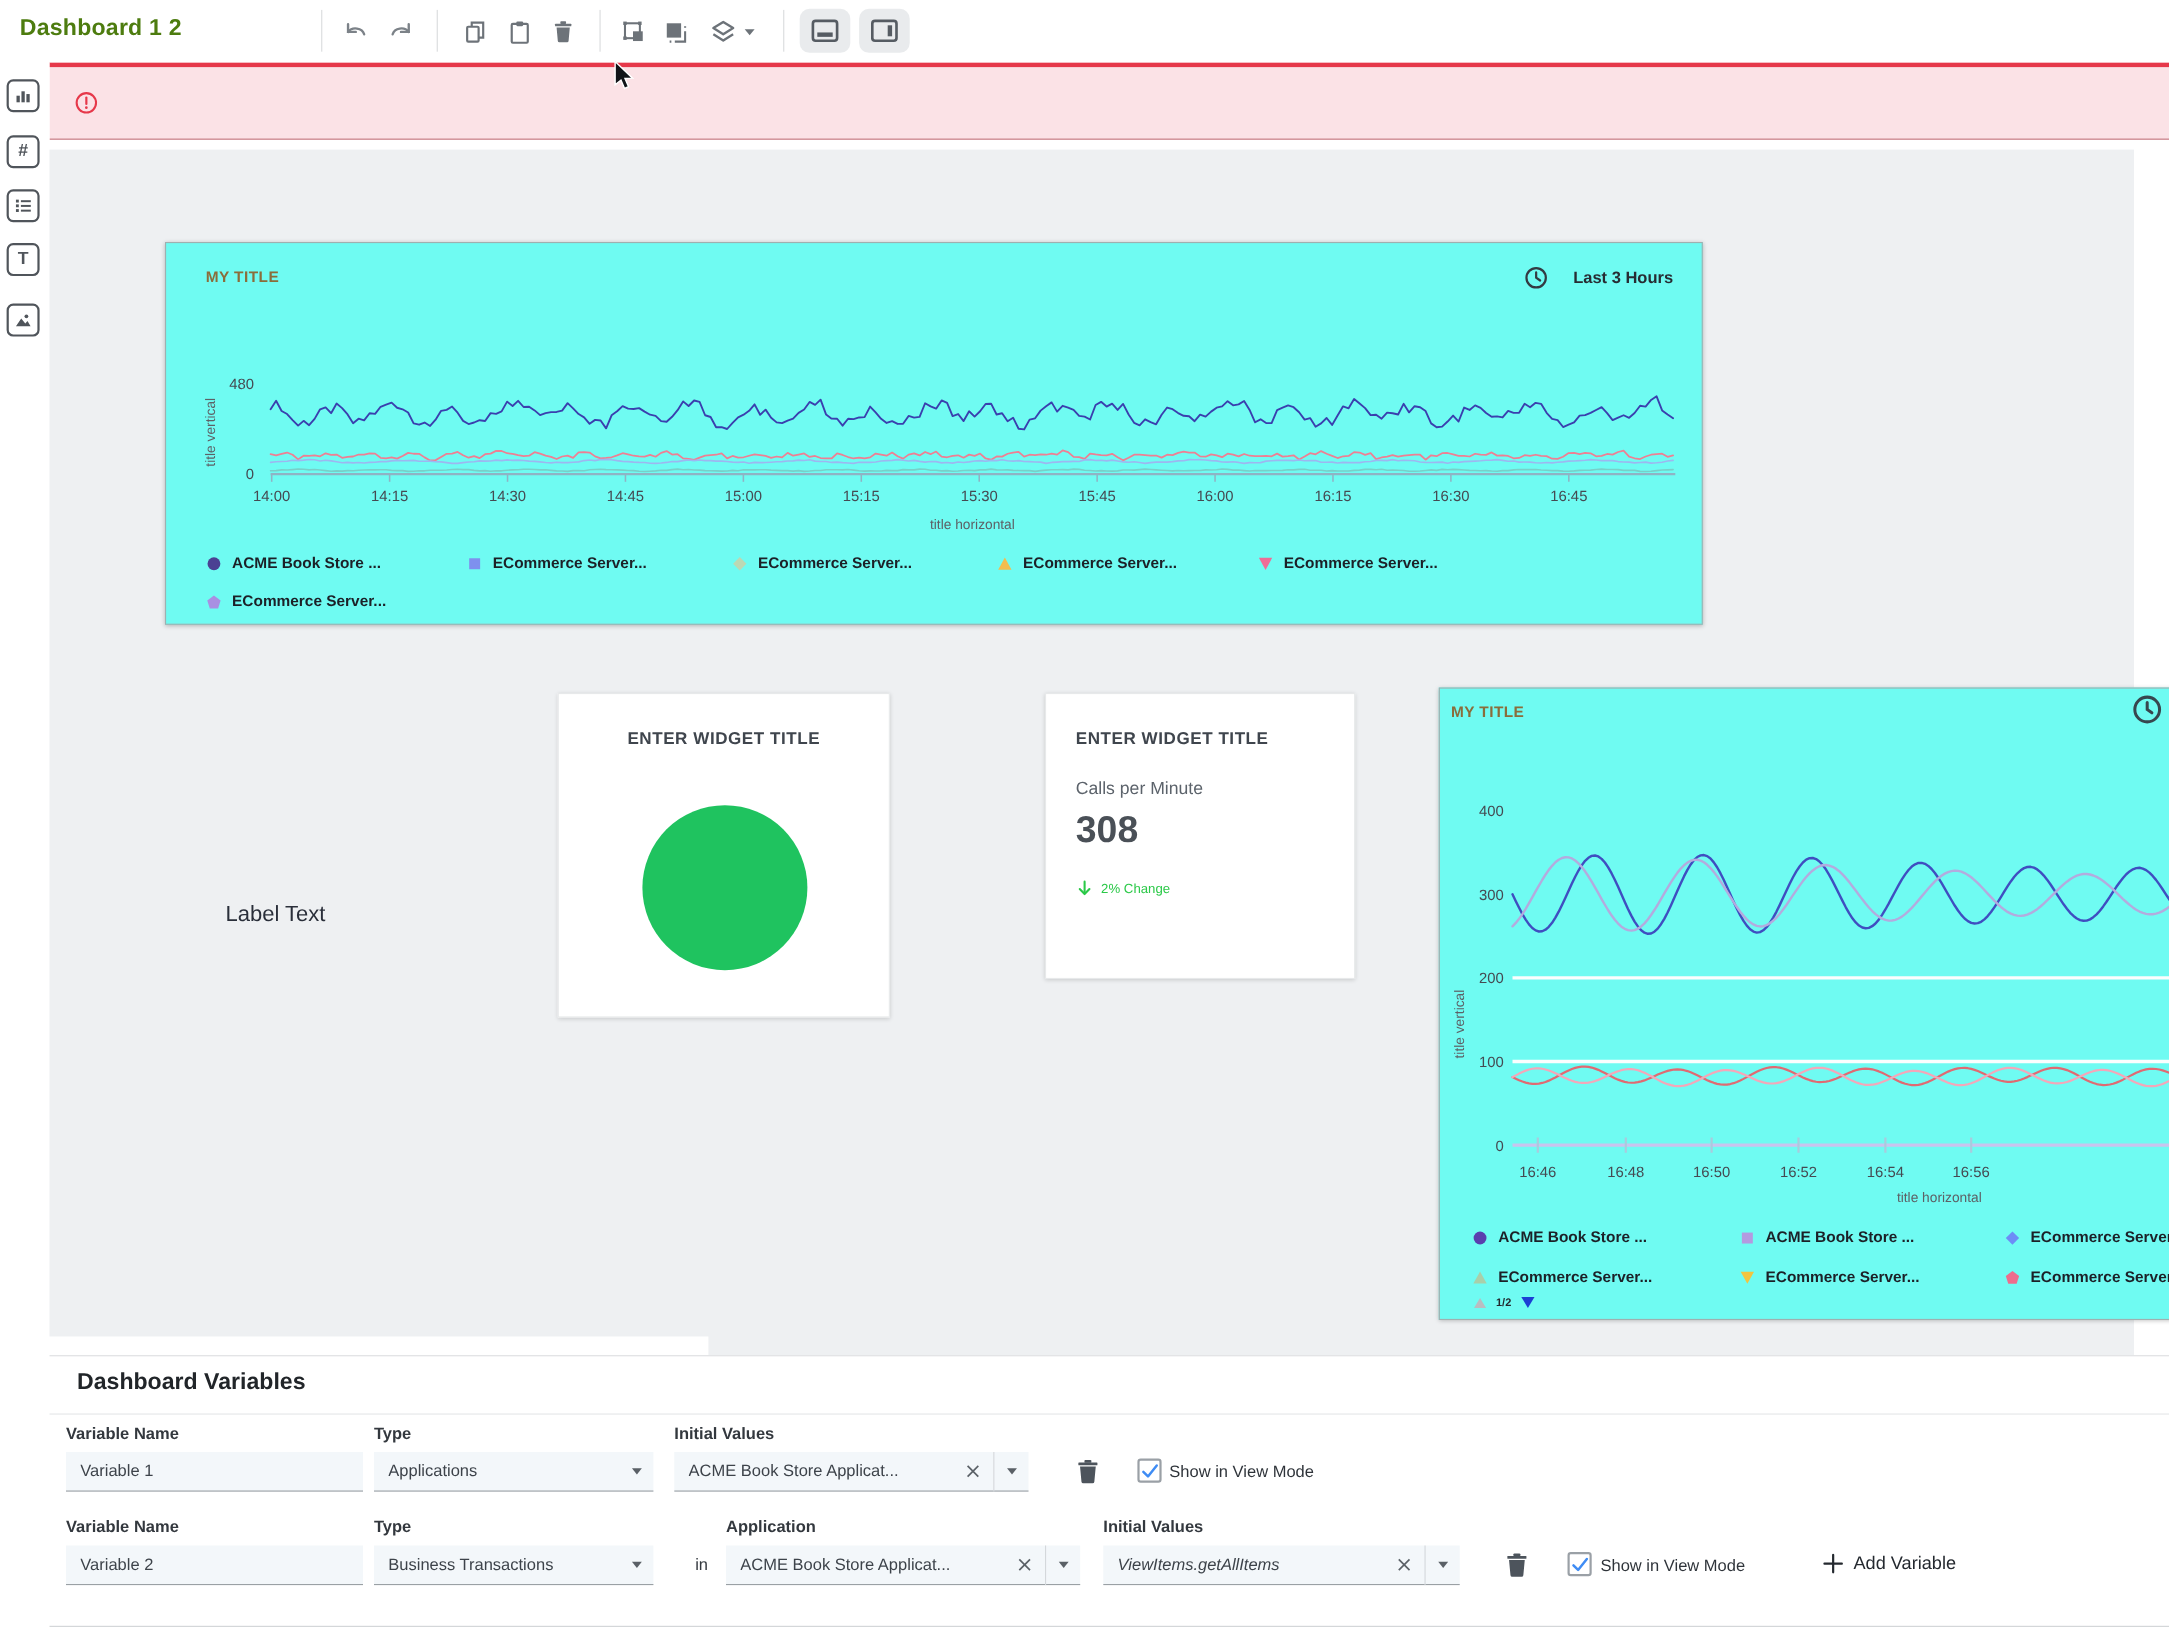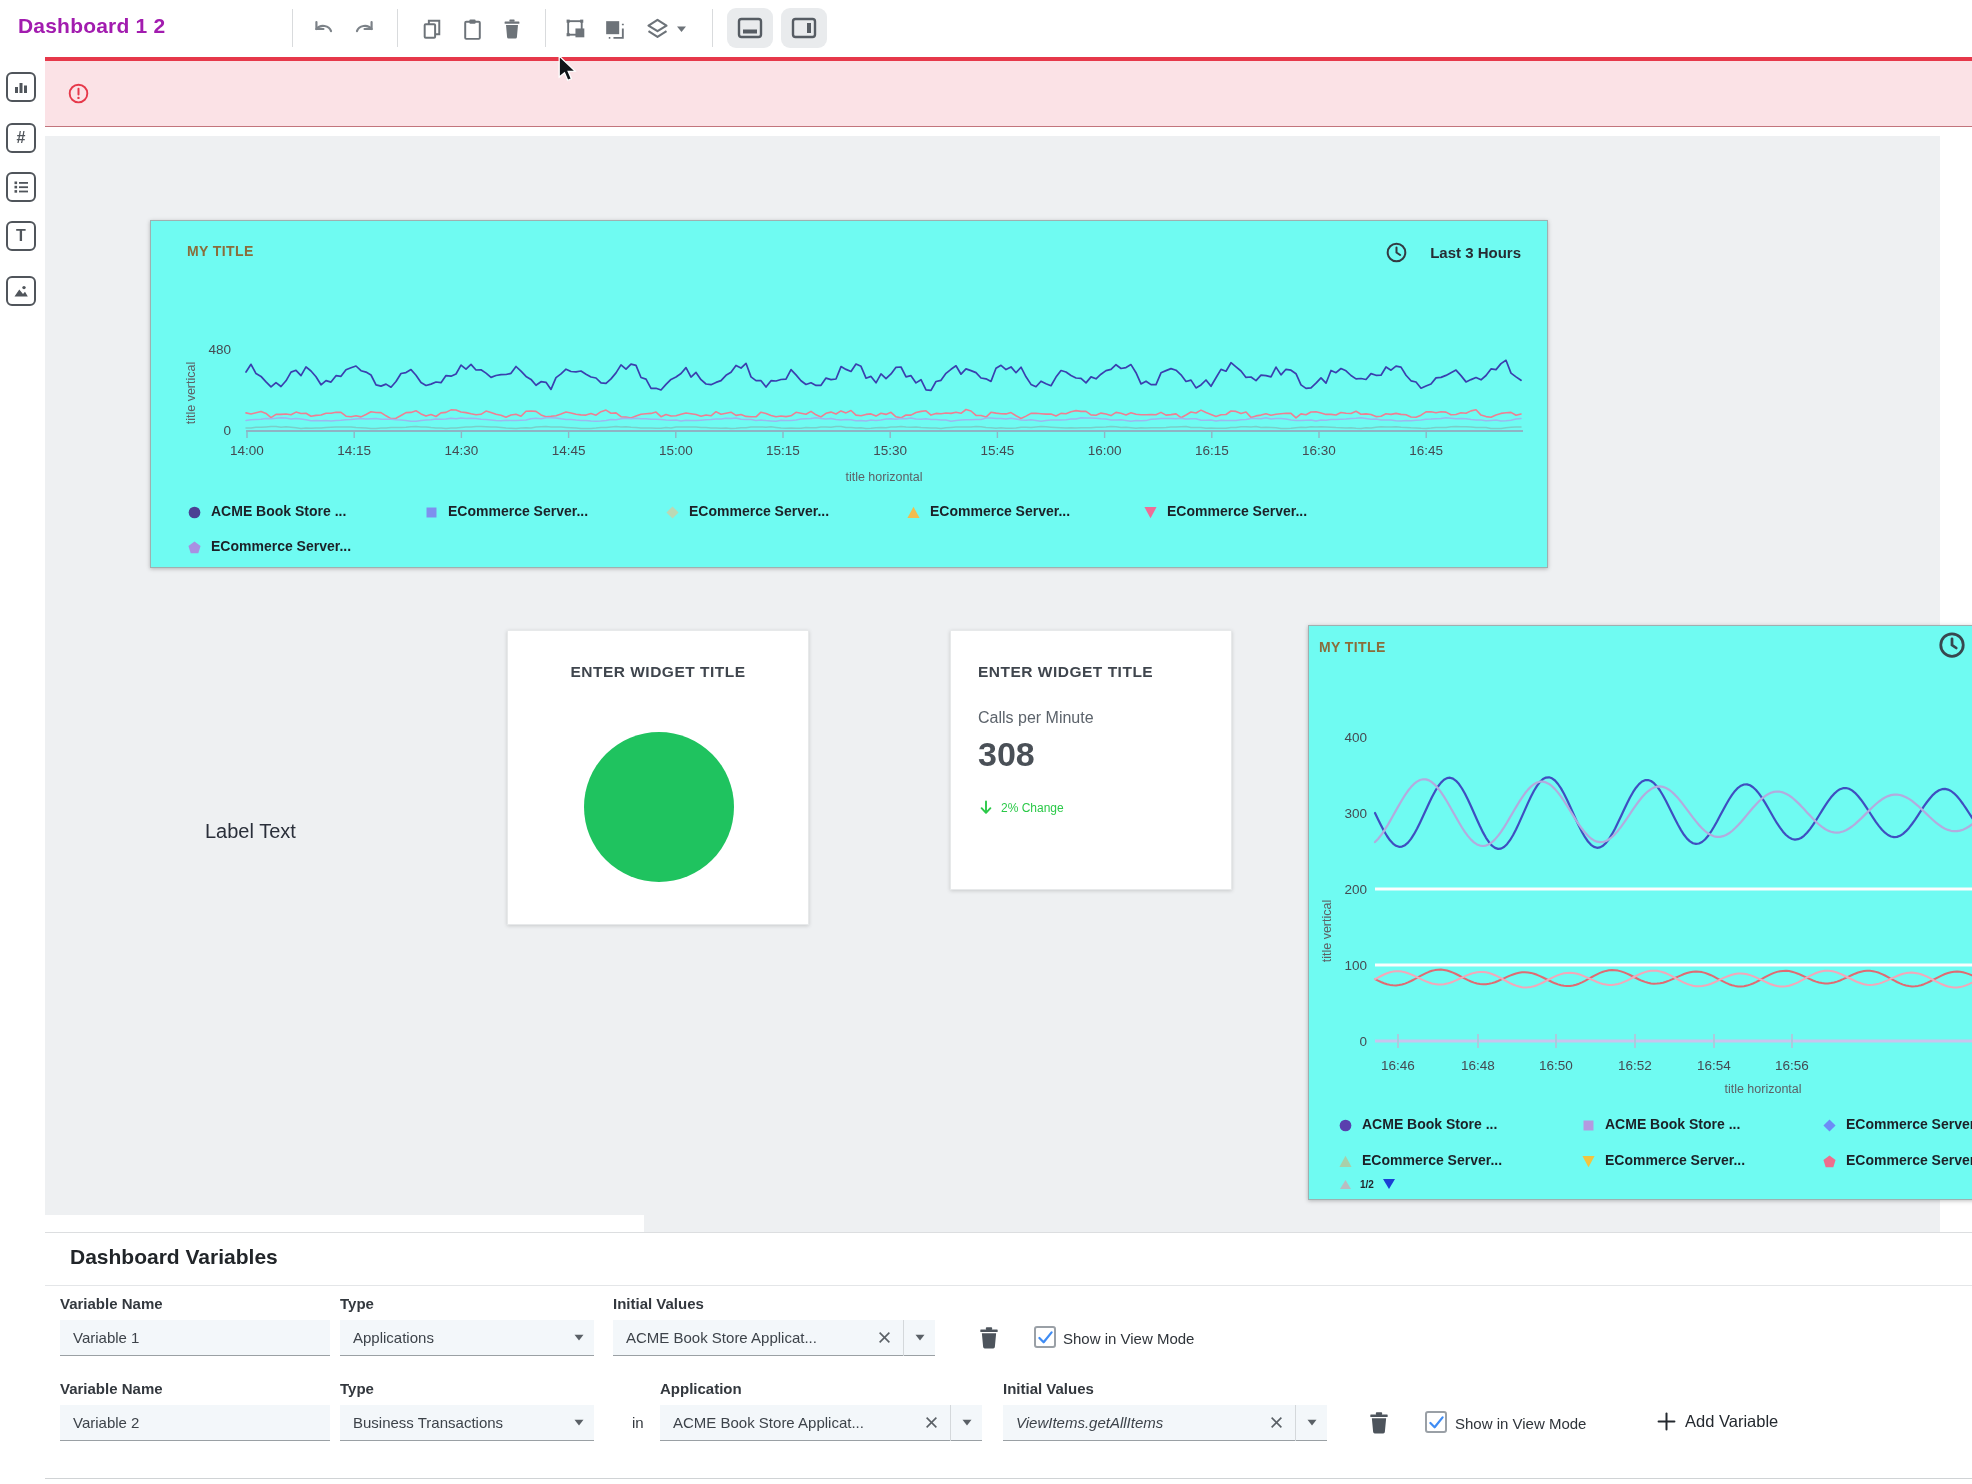--- a/index.html
+++ b/index.html
@@ -4,21 +4,21 @@
 <style>
   html,body{margin:0;padding:0;}
   body{
     position:relative;width:1972px;height:1484px;overflow:hidden;
     background:#ffffff;font-family:"Liberation Sans","DejaVu Sans",sans-serif;
     -webkit-font-smoothing:antialiased;
   }
   .abs{position:absolute;}
   
   #toolbar{left:0;top:0;width:1972px;height:57px;background:#fff;display:flex;align-items:center;}
-  #app-title{position:absolute;left:18px;top:14px;font-size:21px;font-weight:bold;color:#a21caf;letter-spacing:.2px;}
+  #app-title{position:absolute;left:18px;top:14px;font-size:21px;font-weight:bold;color:#4d7c0f;letter-spacing:.2px;}
   .tb-sep{position:absolute;top:9px;width:1px;height:38px;background:#d9dbdd;}
   .tb-btn{position:absolute;top:13px;width:32px;height:32px;display:flex;align-items:center;justify-content:center;cursor:pointer;}
   .tb-toggle{position:absolute;top:8px;width:46px;height:40px;background:#e9ebed;border-radius:9px;display:flex;align-items:center;justify-content:center;cursor:pointer;}
   
   #error-banner{left:45px;top:57px;width:1927px;height:70px;background:#fbe2e6;border-top:4px solid #e6384a;border-bottom:1px solid #c2747c;box-sizing:border-box;display:flex;align-items:center;}
   #error-banner .txt{font-size:15px;font-weight:bold;color:#33343c;margin-left:13px;}
   #error-icon{margin-left:23px;flex:0 0 auto;}
   
   #tool-sidebar{left:0;top:57px;width:45px;height:1427px;background:#fff;}
   .side-tool{position:absolute;left:6px;width:30px;height:30px;border:2px solid #50555b;border-radius:6px;box-sizing:border-box;background:#fff;display:flex;align-items:center;justify-content:center;cursor:pointer;color:#50555b;font-weight:bold;}

